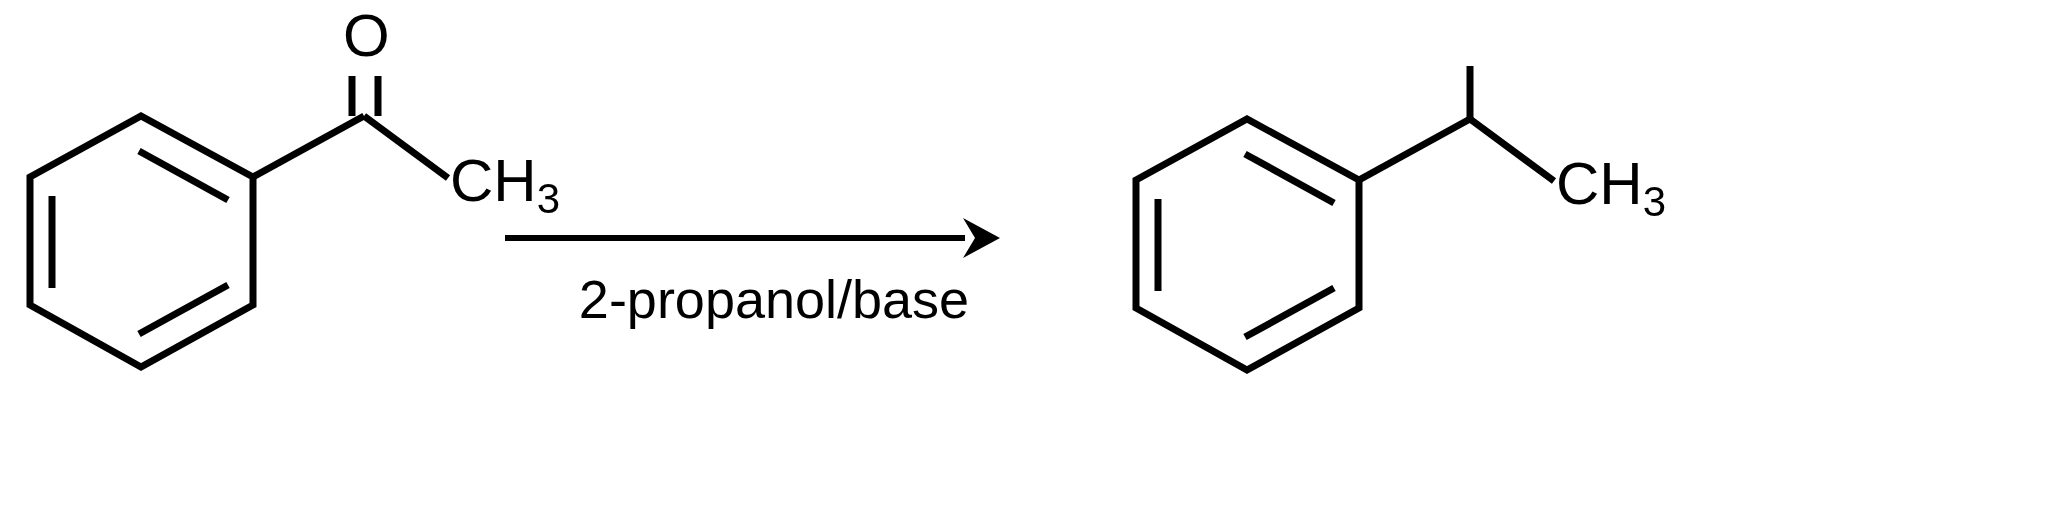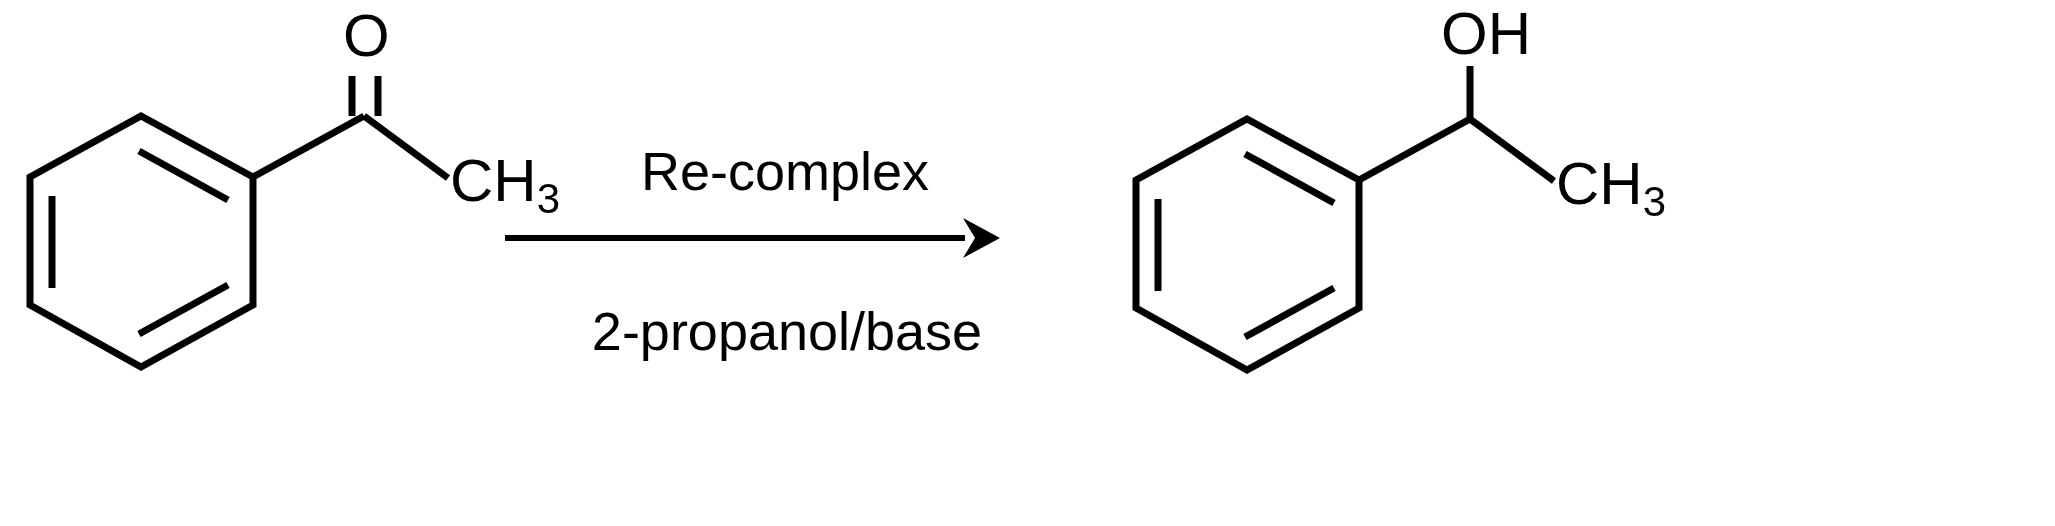--- a/index.html
+++ b/index.html
@@ -118,22 +118,20 @@
       <line class="bond" x1="1470" y1="119" x2="1470" y2="66"></line>
 
       <line class="bond" x1="1470" y1="119" x2="1554" y2="181"></line>
     </g>
   </svg>
 
   <div class="atom-label" style="left: 343px; top: 6px;">O</div>
 
   <div class="atom-label" style="left: 450px; top: 151px;"><span>CH</span><span class="sub">3</span></div>
 
-  <div class="cond-text" style="left: 575px; top: 144px; width: 420px;">Re-complex</div>
 
-  <div class="cond-text" style="left: 567px; top: 272px; width: 440px; margin-top: 32px;">2-propanol/base</div>
+  <div class="cond-text" style="left: 554px; top: 272px; width: 440px;">2-propanol/base</div>
 
 
-  <div class="atom-label" style="left: 1441px; top: 4px;">OH</div>
 
   <div class="atom-label" style="left: 1556px; top: 154px;"><span>CH</span><span class="sub">3</span></div>
 
 </div>
 
 </body></html>

